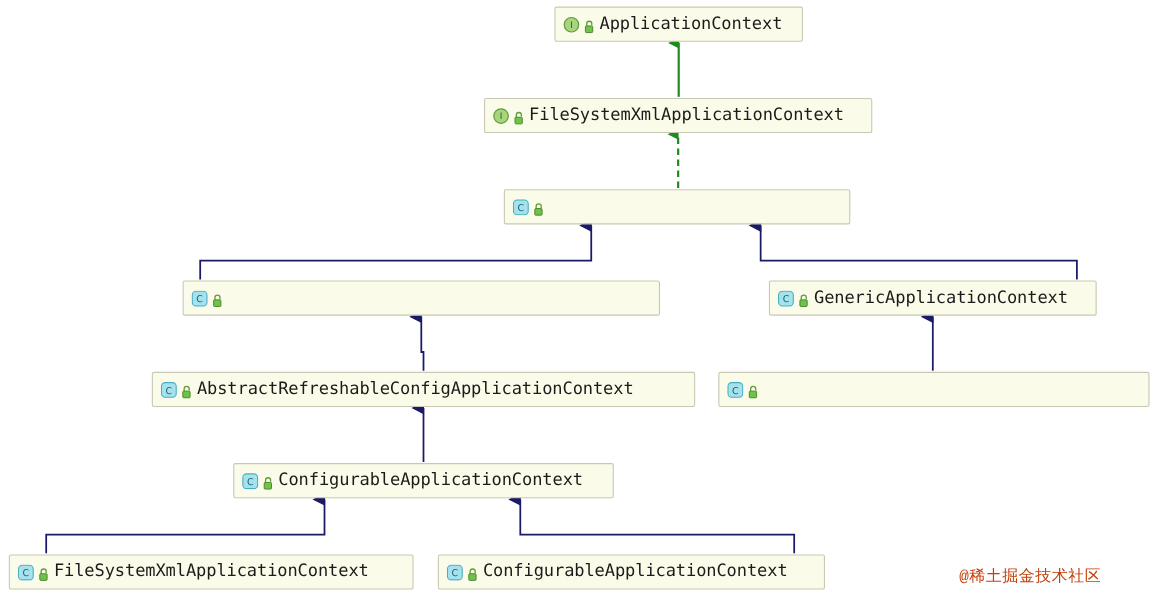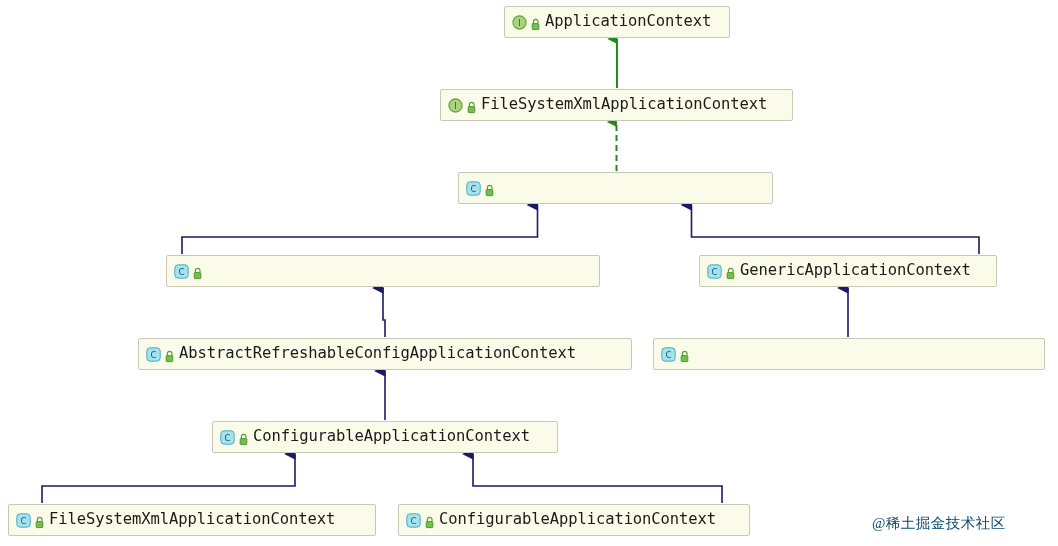--- a/index.html
+++ b/index.html
@@ -59,22 +59,22 @@
   .lock-icon {
     flex: 0 0 auto;
     width: 11px;
     height: 13px;
     margin-right: 4px;
     display: inline-block;
     position: relative;
   }
   .wm {
     position: absolute;
-    color: #0c4a6e;
-    font-family: Liberation Serif, serif;
+    color: #c2410c;
+    font-family: Liberation Mono, monospace;
     font-size: 14.5px;
     letter-spacing: 0.5px;
     white-space: nowrap;
     z-index: 2;
   }
 </style>
 </head>
 <body>
 
 <div id="diagram">

